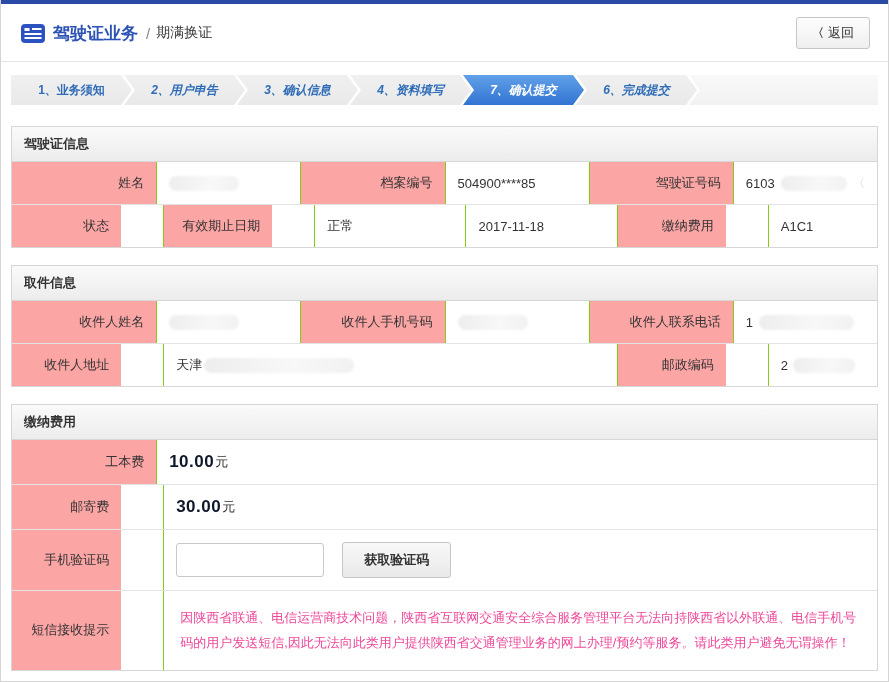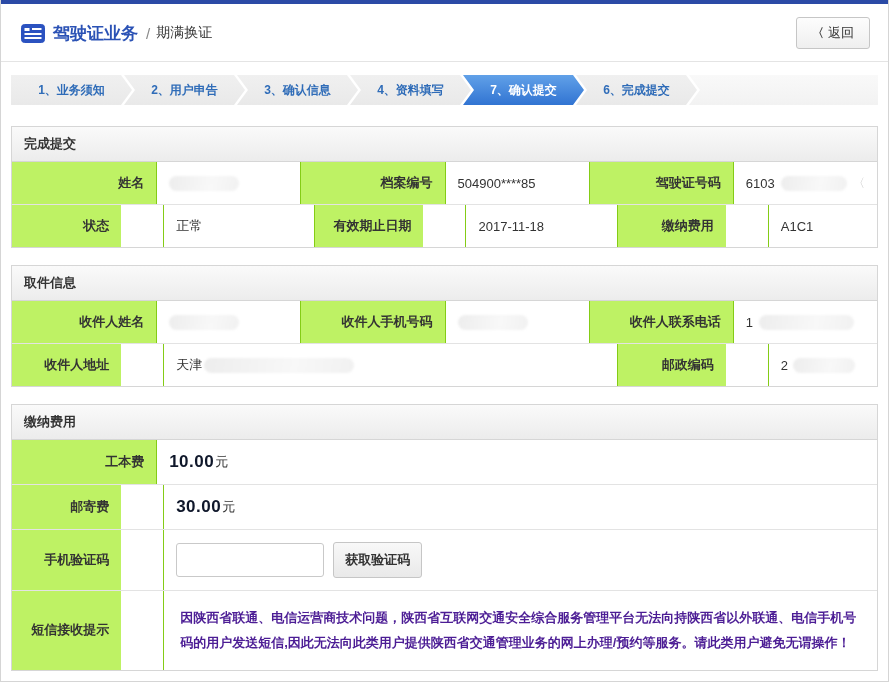--- a/index.html
+++ b/index.html
@@ -51,21 +51,21 @@
   .tab {
     flex: 0 0 121px;
     display: flex; align-items: center; justify-content: center;
     background: linear-gradient(#f0f0f0, #e9e9e9);
     font-size: 12px; font-weight: bold; color: #2f6cb8;
     clip-path: polygon(0 0, calc(100% - 11px) 0, 100% 50%, calc(100% - 11px) 100%, 0 100%, 11px 50%);
     cursor: pointer;
     white-space: nowrap;
   }
   .tab.first { clip-path: polygon(0 0, calc(100% - 11px) 0, 100% 50%, calc(100% - 11px) 100%, 0 100%); }
-  .tab + .tab, .tab + .steps-filler { margin-left: -8px; }
+  .tab + .tab, .tab + .steps-filler { margin-left: -8px; font-style: italic; }
   .tab.active {
     background: linear-gradient(180deg, #61a1e8, #3174d2);
     color: #fff;
   }
   .steps-filler {
     flex: 1;
     background: linear-gradient(#f9f9f9, #f2f2f2);
     clip-path: polygon(0 0, 100% 0, 100% 100%, 0 100%, 11px 50%);
   }
 
@@ -85,23 +85,23 @@
   .row + .row { border-top: 1px solid #e3e3e3; gap: 42px; }
   .cell {
     display: flex; align-items: center;
     padding: 12px 12px;
     font-size: 13px;
     min-height: 42px;
     overflow: hidden;
   }
   .cell + .cell { border-left: 1px solid #84cc16; }
   .cell.label {
-    background: #bef264;
+    background: #fca5a5;
     justify-content: flex-end;
-    font-weight: bold; color: #333;
+    font-weight: normal; color: #333;
     text-align: center;
   }
   .cell.value { background: #fff; color: #333; }
   .span3 { grid-column: span 3; }
   .span5 { grid-column: span 5; }
 
   
   .blob {
     display: inline-block;
     height: 15px;
@@ -124,36 +124,35 @@
   .code-input {
     width: 148px; height: 34px;
     border: 1px solid #c9c9c9;
     border-radius: 3px;
     padding: 0 8px;
     font-size: 14px;
     font-family: inherit;
     outline: none;
   }
   .get-code-btn {
-    margin-left: 9px;
-    padding: 8px 11px;
+    margin-left: 18px;
+    padding: 8px 21px;
     background: linear-gradient(#f8f8f8, #e9e9e9);
     border: 1px solid #c6c6c6;
     border-radius: 3px;
     font-size: 13px; font-weight: bold; color: #333;
     font-family: inherit;
     cursor: pointer;
   }
   .notice-cell { align-items: center; min-height: 74px; }
   .notice-text {
     font-size: 13px;
     line-height: 1.95;
-    color: #4c1d95;
+    color: #ec4899;
     padding: 2px 4px;
-    font-weight: bold;
   }
 </style>
 </head>
 <body>
 
 <div class="page">
   <div class="top-bar"></div>
 
   <div class="header">
     <svg class="doc-icon" viewBox="0 0 24 19">
@@ -189,39 +188,39 @@
     <div class="tab active">
         <span>7、确认提交</span>
       </div>
     <div class="tab">
         <span>6、完成提交</span>
       </div>
     <div class="steps-filler"></div>
   </div>
 
   <div class="section">
-    <div class="section-header">完成提交</div>
+    <div class="section-header">驾驶证信息</div>
     <div class="row">
       <div class="cell label">姓名</div>
       <div class="cell value">
           <span class="blob w70"></span>
         </div>
       <div class="cell label">档案编号</div>
       <div class="cell value">504900****85</div>
       <div class="cell label">驾驶证号码</div>
       <div class="cell value">
         <span class="prefix">6103</span>
         <span class="blob w90"></span>
         <span class="tail-mark">〈</span>
       </div>
     </div>
     <div class="row">
       <div class="cell label">状态</div>
+      <div class="cell label">有效期止日期</div>
       <div class="cell value">正常</div>
-      <div class="cell label">有效期止日期</div>
       <div class="cell value">2017-11-18</div>
       <div class="cell label">缴纳费用</div>
       <div class="cell value">A1C1</div>
     </div>
   </div>
 
   <div class="section">
     <div class="section-header">取件信息</div>
     <div class="row">
       <div class="cell label">收件人姓名</div>

